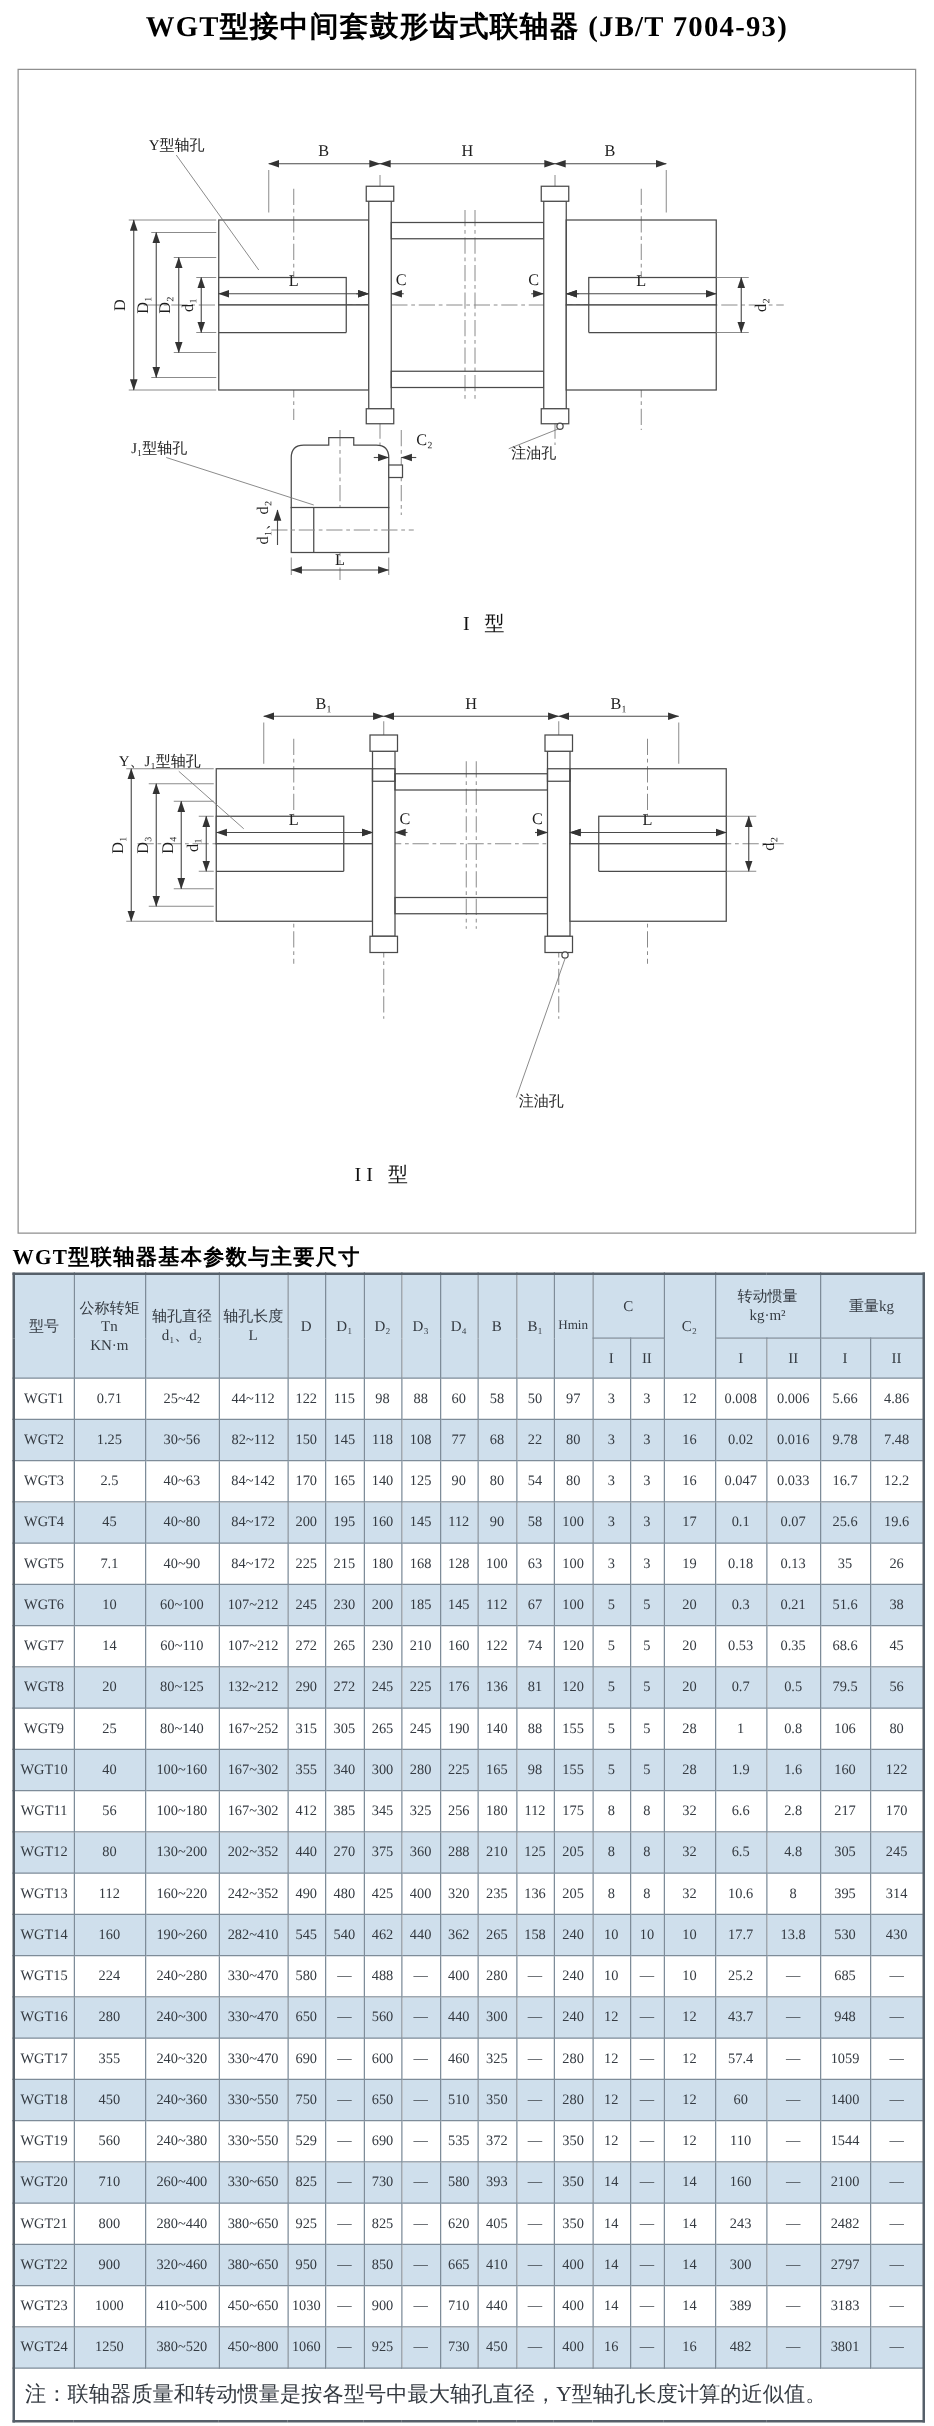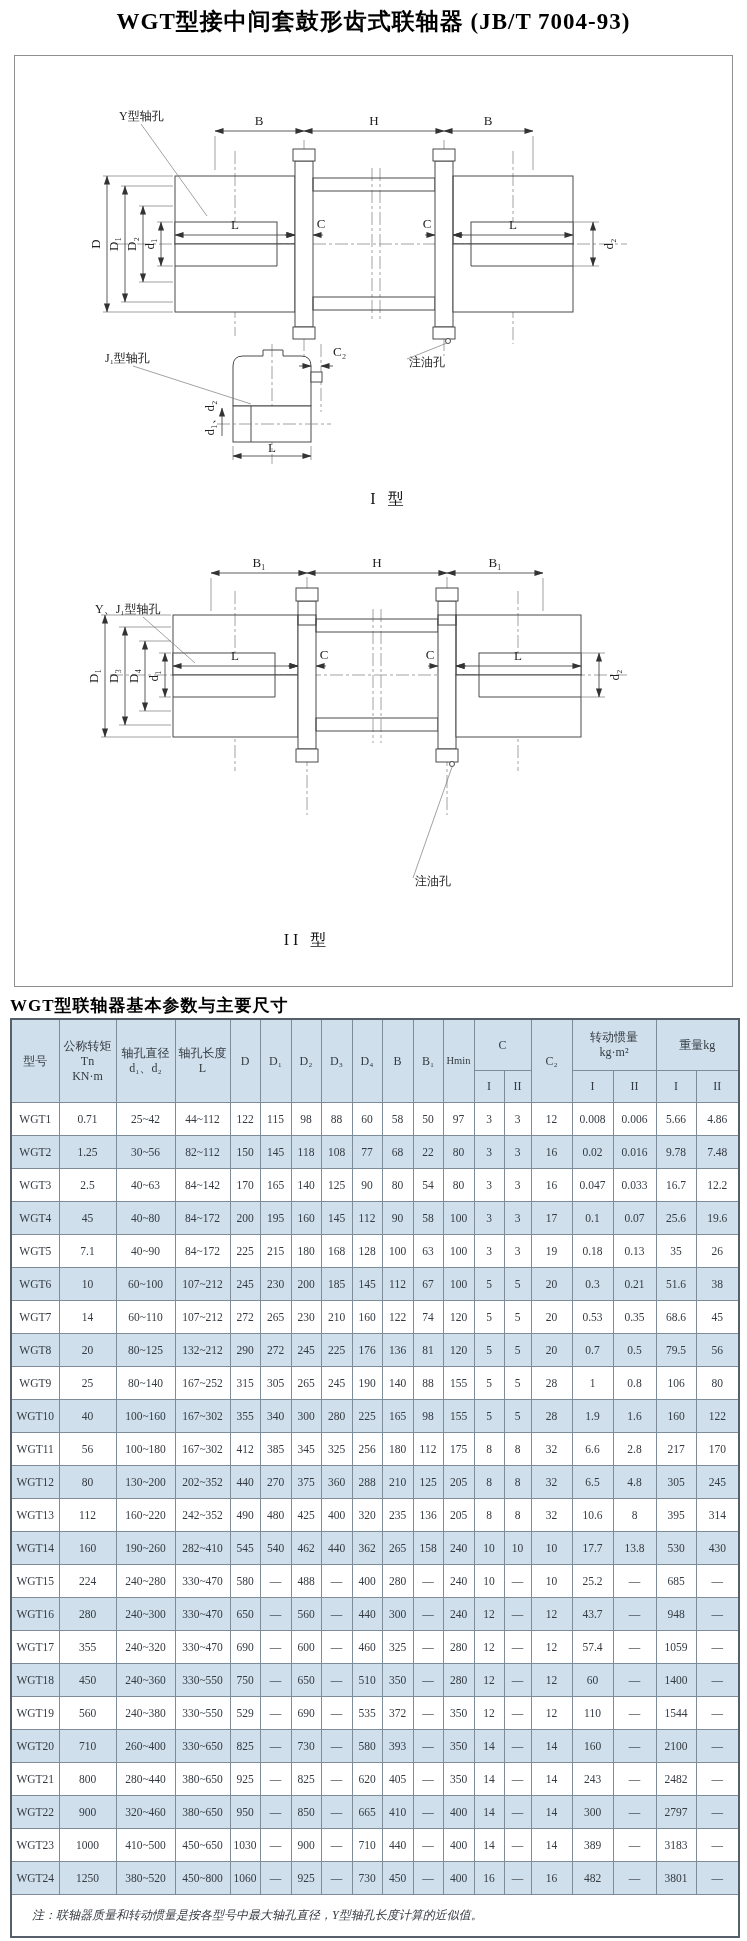--- a/index.html
+++ b/index.html
@@ -26,21 +26,21 @@
   .params{position:absolute;left:10px;top:1018px;width:728px;border-collapse:collapse;
         table-layout:fixed;border:2px solid #56606a;}
   .params th,.params td{border:1px solid #7e8c99;text-align:center;vertical-align:middle;
         padding:0;font-weight:normal;color:#343a41;overflow:hidden;}
   .params thead th{background:#cfdfec;font-size:12px;line-height:1.25;white-space:pre-line;}
   .params thead tr:first-child th{height:50px;}
   .params thead tr:last-child th{height:31px;font-size:12px;}
   .params thead th.sm{font-size:10.5px;margin-left:35px;}
   .params tbody td{height:32px;font-size:11.5px;background:#fff;}
   .params tbody tr.alt td{background:#cfdfec;}
-  .params tfoot td{height:41px;text-align:left;padding-left:20px;font-size:12px;background:#fff;font-style:italic;}
+  .params tfoot td{height:41px;text-align:left;padding-left:8px;font-size:17px;background:#fff;}
 </style>
 </head>
 <body>
 
 <div class="page">
 
   <div class="page-title">WGT型接中间套鼓形齿式联轴器 (JB/T 7004-93)</div>
 
   <div class="figure-box">
 

